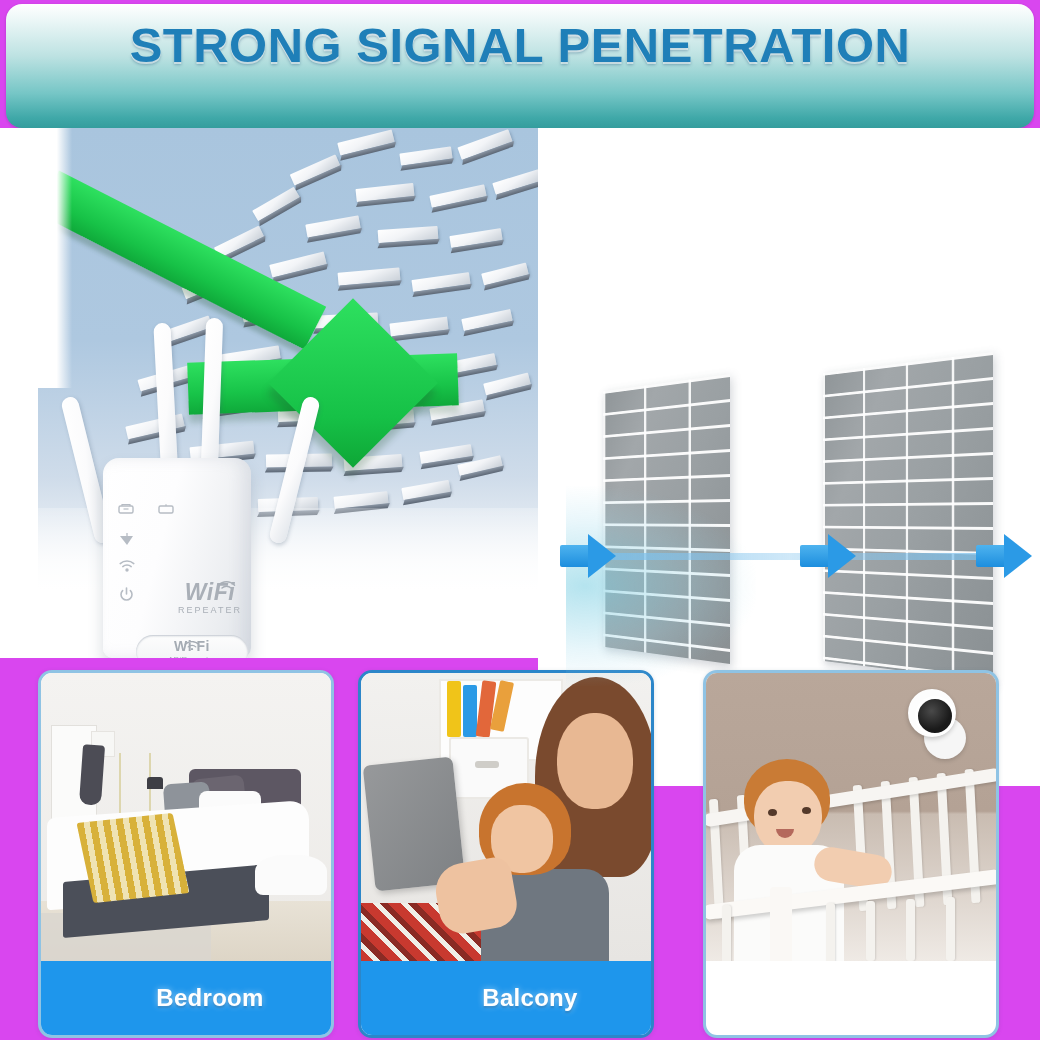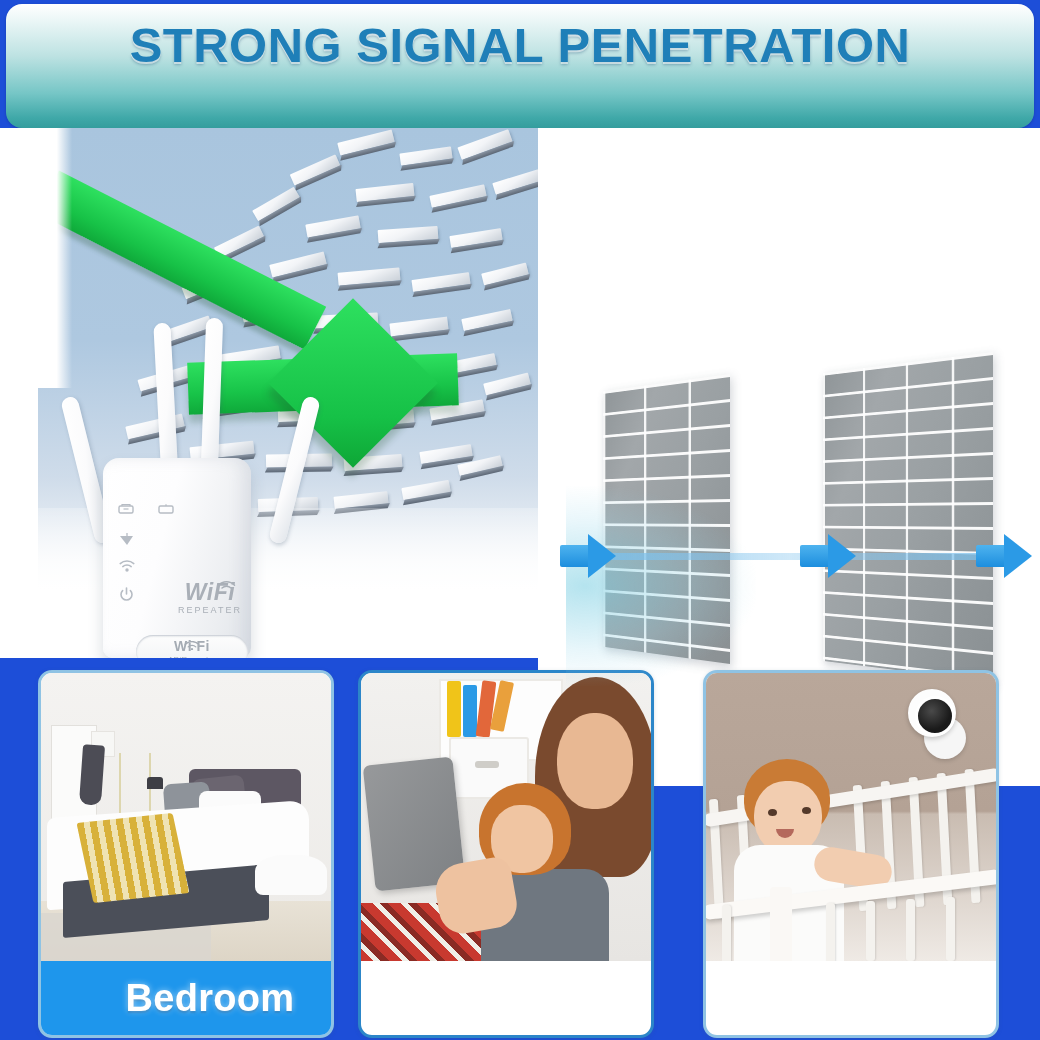--- a/index.html
+++ b/index.html
@@ -1,20 +1,20 @@
 <!DOCTYPE html>
 <html><head>
 <meta charset="utf-8">
 <style>
   html,body{margin:0;padding:0;background:#fff;}
   body{
     width:1040px;height:1040px;overflow:hidden;position:relative;
     font-family:"Liberation Sans", sans-serif;
   }
-  .page{position:absolute;inset:0;background:#1d4ed8;}
+  .page{position:absolute;inset:0;background:#d946ef;}
 
   
   .banner{
     position:absolute;left:6px;top:4px;width:1028px;height:124px;
     border-radius:16px;
     background:linear-gradient(to bottom,#ffffff 0%,#eaf6f6 14%,#bde2e2 42%,#76c6c6 72%,#3fa8a8 92%,#349d9d 100%);
     box-shadow:0 1px 3px rgba(0,0,0,.18);
     overflow:hidden;
   }
   .banner-title{
@@ -163,21 +163,21 @@
   }
   .c1{left:38px;}
   .c2{left:358px;border-color:#2c86c9;}
   .c3{left:703px;border-color:#8fc3e4;}
   .card-photo{position:absolute;left:0;top:0;width:100%;height:288px;overflow:hidden;}
   .card-label{
     position:absolute;left:0;bottom:0;width:100%;height:74px;
     background:#1e96ec;display:flex;align-items:center;justify-content:center;
   }
   .card-label span{
-    color:#ffffff;font-size:38px;font-weight:bold;letter-spacing:.3px;
+    color:#ffffff;font-size:24px;font-weight:bold;letter-spacing:.3px;
     font-family:"Liberation Sans Narrow","Liberation Sans",sans-serif;
     text-shadow:0 0 6px rgba(255,255,255,.55), 0 2px 2px rgba(10,60,110,.35);
     padding-left:48px;
   }
 
   
   .bd-wall{position:absolute;inset:0;background:linear-gradient(to bottom,#f4f3f1,#eceae7);}
   .bd-door{position:absolute;left:10px;top:52px;width:44px;height:92px;background:#fbfbfa;border:1px solid #e2e0dc;}
   .bd-hook{position:absolute;left:50px;top:58px;width:22px;height:24px;background:#f7f7f5;border:1px solid #e6e4e0;}
   .bd-coat{position:absolute;left:40px;top:72px;width:22px;height:60px;background:#4c4c55;border-radius:4px 4px 10px 10px;transform:rotate(4deg);}
@@ -437,20 +437,23 @@
         </div>
         <div class="bc-mom"></div>
         <div class="bc-mface"></div>
         <div class="bc-shirt"></div>
         <div class="bc-kid"></div>
         <div class="bc-kface"></div>
         <div class="bc-plaid"></div>
         <div class="bc-tab"></div>
         <div class="bc-arm"></div>
       </div>
+      <div class="card-label">
+        <span>Balcony</span>
+      </div>
     </div>
 
     <div class="card c3">
       <div class="card-photo">
         <div class="br-wall"></div>
         <div class="br-cambase"></div>
         <div class="br-cam"></div>
         <div class="br-slat" style="left:6px;top:126px;height:120px;transform:rotate(-3deg);"></div>
         <div class="br-slat" style="left:34px;top:122px;height:124px;transform:rotate(-3deg);"></div>
         <div class="br-slat" style="left:150px;top:112px;height:126px;transform:rotate(-3deg);"></div>

